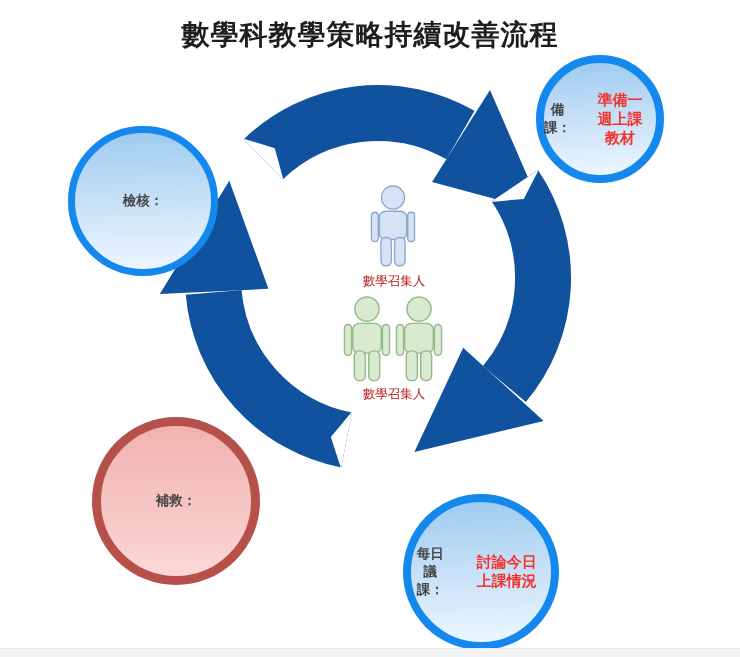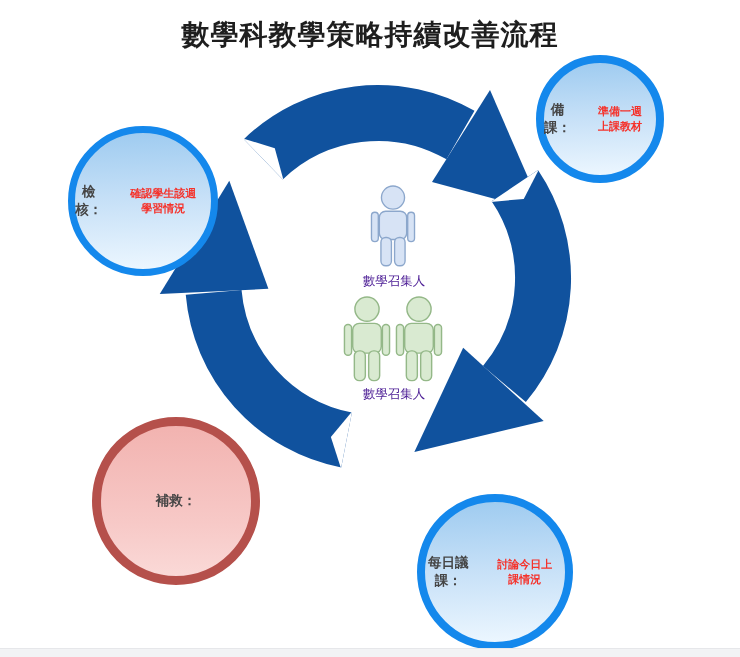--- a/index.html
+++ b/index.html
@@ -9,42 +9,42 @@
   }
   .title{
     position:absolute;top:16px;left:0;right:0;margin:0;
     text-align:center;font-size:28px;font-weight:bold;color:#1e1e1e;letter-spacing:1px;
   }
   svg.cycle{position:absolute;left:0;top:0;width:740px;height:657px;}
   .band{fill:none;stroke-width:56;}
   .notch{fill:#ffffff;}
   .person-label{
     position:absolute;width:140px;text-align:center;
-    font-size:12.5px;color:#4c1d95;
+    font-size:12.5px;color:#b91c1c;
   }
   .node{
     position:absolute;border-radius:50%;box-sizing:border-box;
     display:flex;flex-direction:row;align-items:center;justify-content:center;
     text-align:center;gap:13px;
   }
   .node-blue{
     border:8px solid #1488ec;
     background:linear-gradient(178deg,#9ecbf0 0%,#c6e0f7 48%,#edf7ff 100%);
   }
   .node-red{
     border:9px solid #b5504b;
     background:linear-gradient(180deg,#f2b3b0 0%,#f7c9c7 65%,#fad9d7 100%);
     gap:40px;
   }
   .node-check{left:68px;top:126px;width:150px;height:150px;border-width:7px;}
   .node-prepare{left:536px;top:55px;width:128px;height:128px;}
   .node-remediate{left:92px;top:417px;width:168px;height:168px;}
-  .node-daily{left:417px;top:494px;width:156px;height:156px;align-items:center;}
+  .node-daily{left:403px;top:494px;width:156px;height:156px;align-items:center;}
   .node-title{font-size:13.5px;font-weight:bold;color:#454545;}
-  .node-detail{font-size:11px;font-weight:bold;color:#f5322b;padding:0 10px;}
+  .node-detail{font-size:15px;font-weight:bold;color:#f5322b;padding:0 10px;}
   .bottom-strip{
     position:absolute;left:0;bottom:0;width:740px;height:8px;
     background:#f2f3f5;border-top:1px solid #e6e7ea;
   }
 </style>
 </head>
 <body>
 
 <div class="canvas">
 
@@ -90,21 +90,20 @@
     <g transform="translate(419,297) scale(1.10)" fill="#d9ead1" stroke="#94b888">
       <use href="#person-shape"></use>
     </g>
   </svg>
 
   <div class="person-label" style="left:324px;top:273px;">數學召集人</div>
   <div class="person-label" style="left:324px;top:386px;">數學召集人</div>
 
   <div class="node node-blue node-check">
     <div class="node-title">檢核：</div>
-    <div class="node-detail">確認學生該週學習情況</div>
   </div>
 
   <div class="node node-blue node-prepare">
     <div class="node-title">備課：</div>
     <div class="node-detail">準備一週上課教材</div>
   </div>
 
   <div class="node node-red node-remediate">
     <div class="node-title">補救：</div>
   </div>

